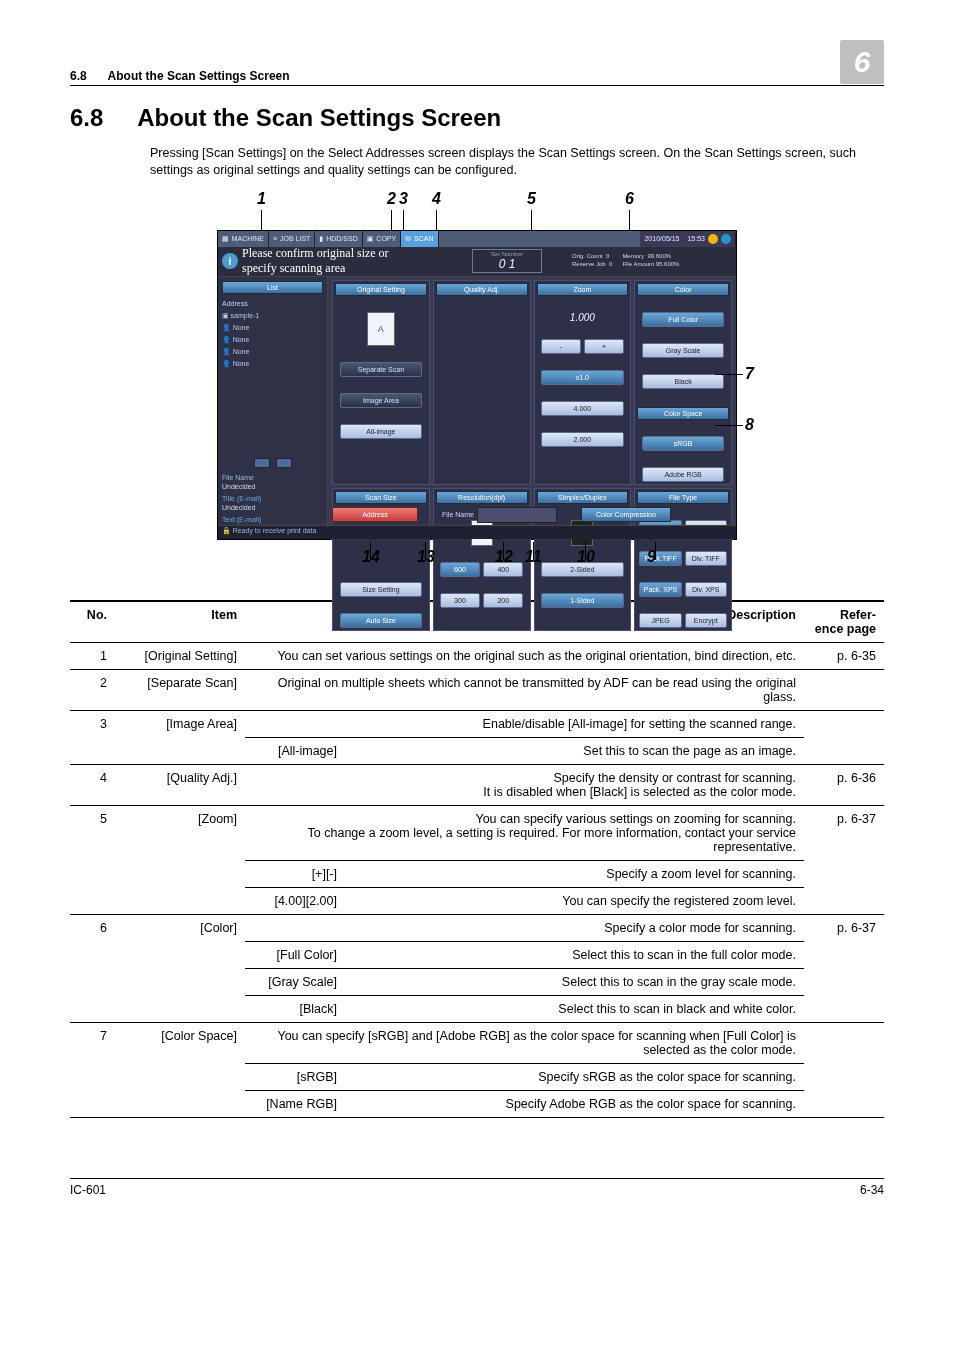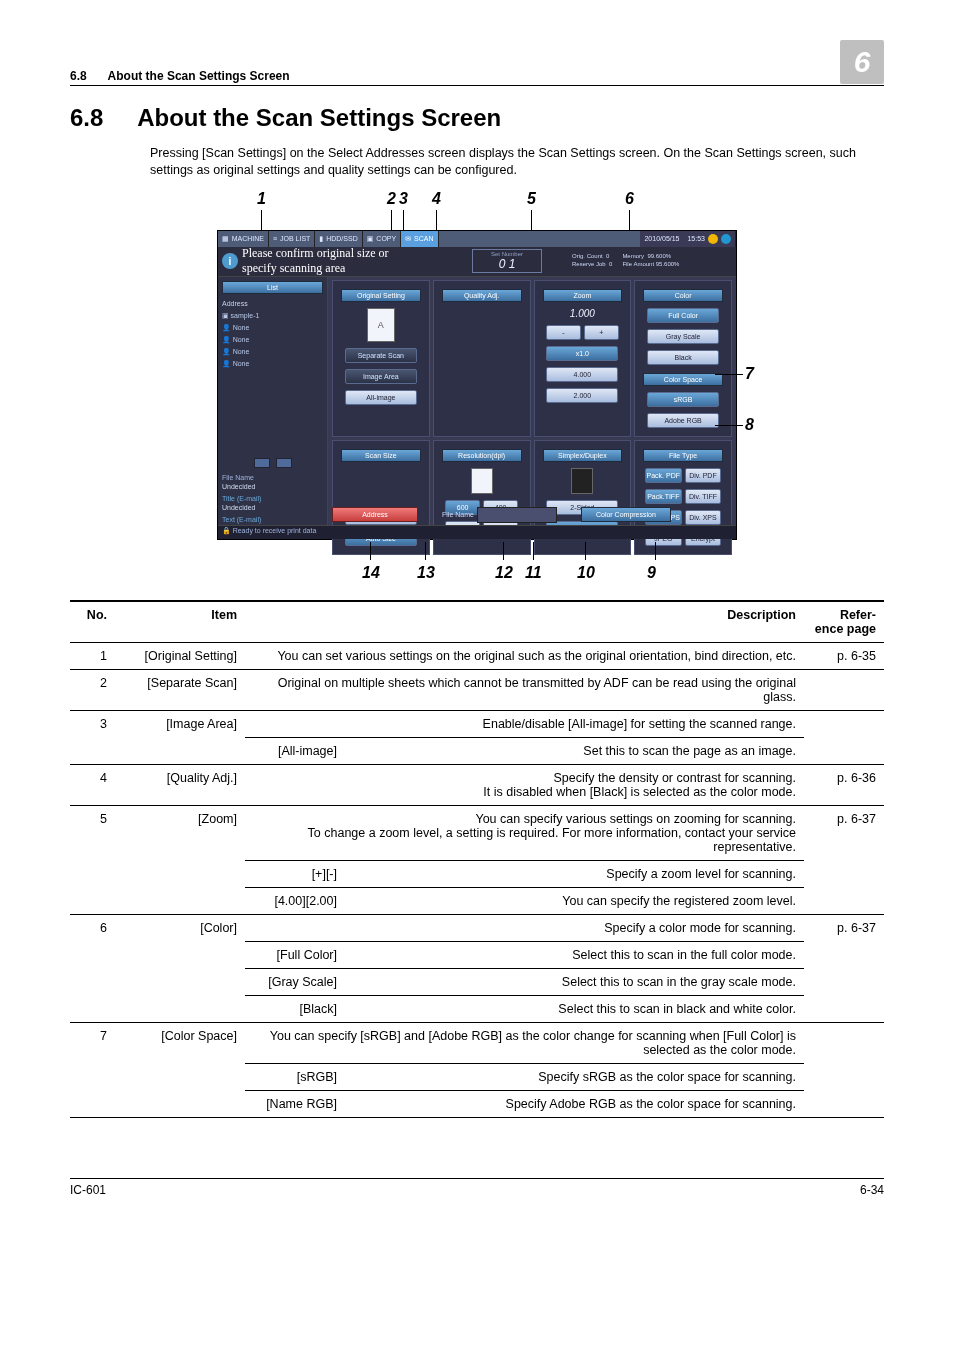--- a/index.html
+++ b/index.html
@@ -153,21 +153,21 @@
     flex:1; padding:3px 4px; display:grid;
     grid-template-columns: repeat(4, 1fr);
     grid-template-rows: auto auto auto;
     gap:3px;
     background:#373a52;
     position:relative;
   }
   .col {
     background:#2e3048;border:1px solid #4a4f70;
     display:flex;flex-direction:column;align-items:center;
-    padding:8px;gap:6px;
+    padding:2px;gap:16px;
   }
   .colhdr {
     width:100%;text-align:center;font-size:7px;color:#fff;
     background:linear-gradient(#6aa7d8,#3c6fa0);padding:2px 0;border:1px solid #1f2a3a;
   }
   .btn {
     width:90%;font-size:7px;padding:3px 0;text-align:center;
     background:linear-gradient(#dfe7f5,#a9bddf);color:#223;border:1px solid #5a6b90;
     border-radius:2px;
   }
@@ -213,21 +213,21 @@
     position:absolute;left:-30px;top:9px;width:28px;height:1px;background:#000;
   }
 
   .callout-bottom {
     position: relative;
     height: 40px;
     margin-top:2px;
   }
   .callout-bottom .cn {
     position: absolute;
-    bottom: 0;
+    bottom: 16px;
     font-style: italic;
     font-weight: bold;
     font-size: 16px;
     text-align: center;
   }
   .callout-bottom .line {
     position: absolute;
     bottom: 22px;
     width: 1px;
     height: 18px;
@@ -536,21 +536,21 @@
           <td>[Gray Scale]</td>
           <td>Select this to scan in the gray scale mode.</td>
         </tr>
         <tr>
           <td>[Black]</td>
           <td>Select this to scan in black and white color.</td>
         </tr>
         <tr>
           <td rowspan="3">7</td>
           <td rowspan="3">[Color Space]</td>
-          <td colspan="2" style="white-space: pre-line;">You can specify [sRGB] and [Adobe RGB] as the color change for scanning when [Full Color] is selected as the color mode.</td>
+          <td colspan="2" style="white-space: pre-line;">You can specify [sRGB] and [Adobe RGB] as the color space for scanning when [Full Color] is selected as the color mode.</td>
           <td rowspan="3"></td>
         </tr>
         <tr>
           <td>[sRGB]</td>
           <td>Specify sRGB as the color space for scanning.</td>
         </tr>
         <tr>
           <td>[Name RGB]</td>
           <td>Specify Adobe RGB as the color space for scanning.</td>
         </tr>

